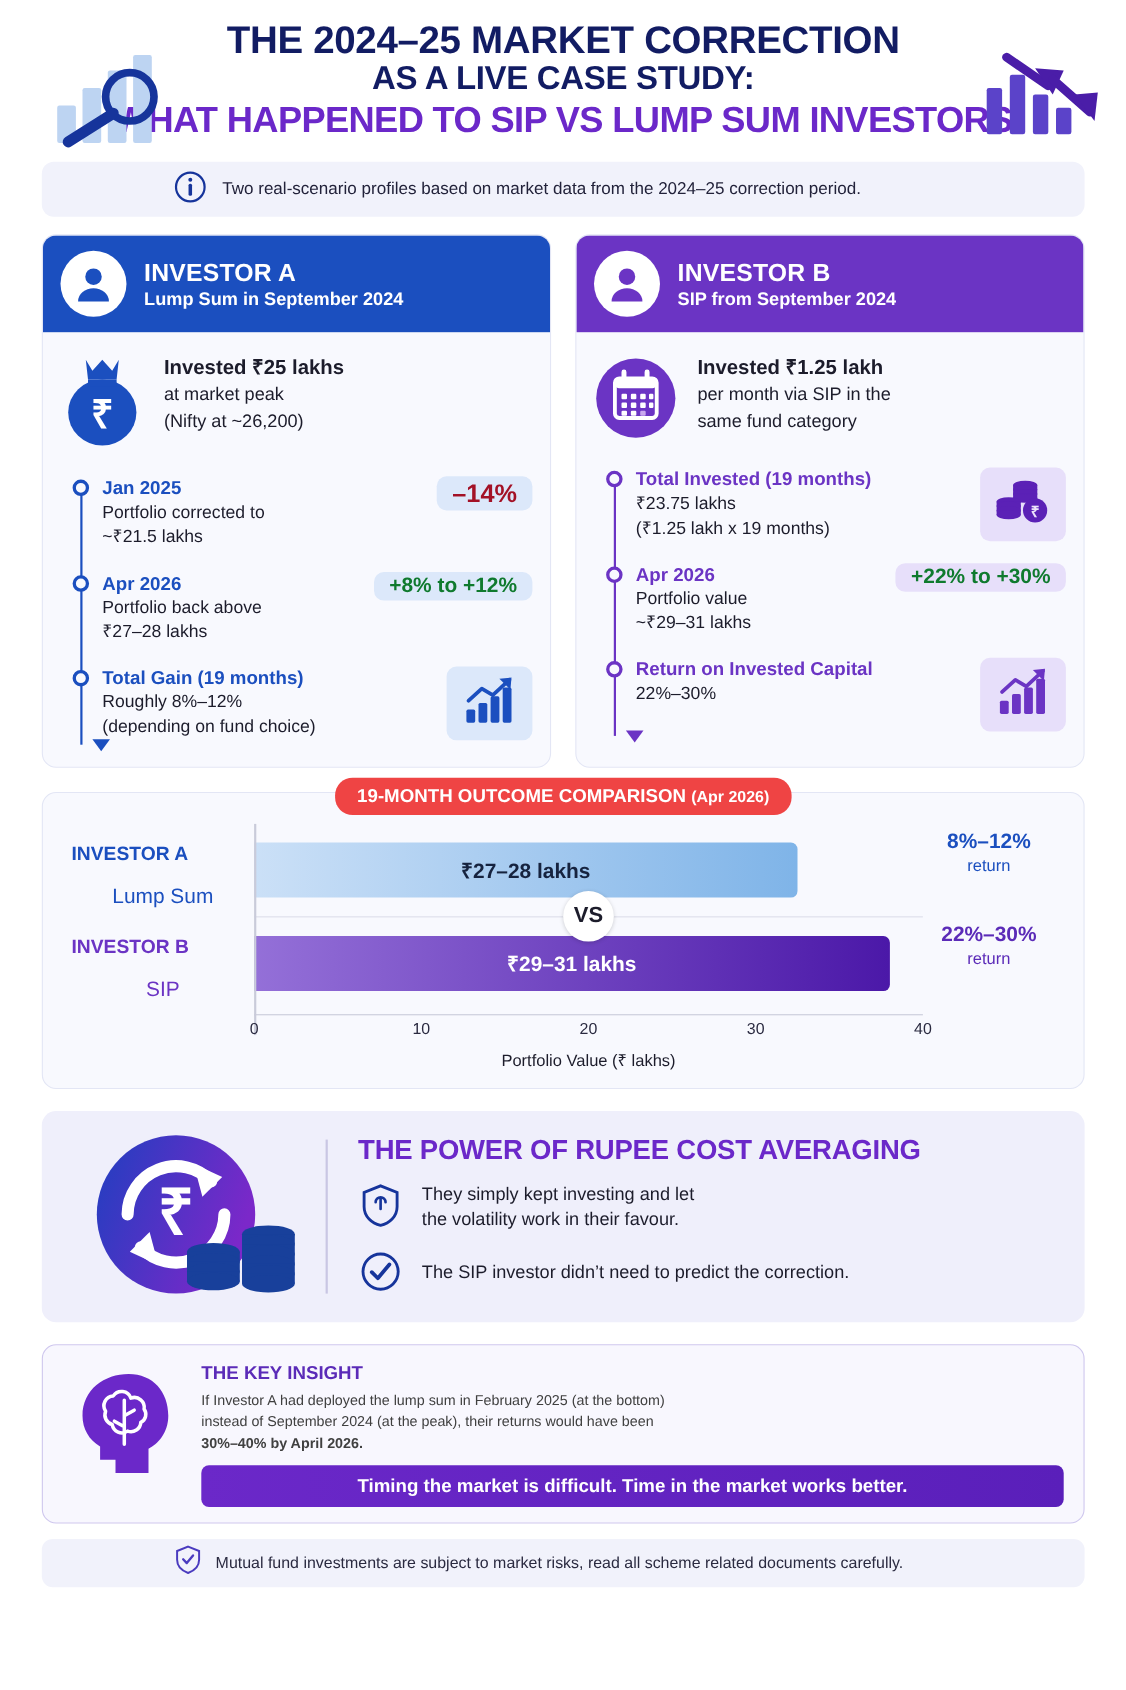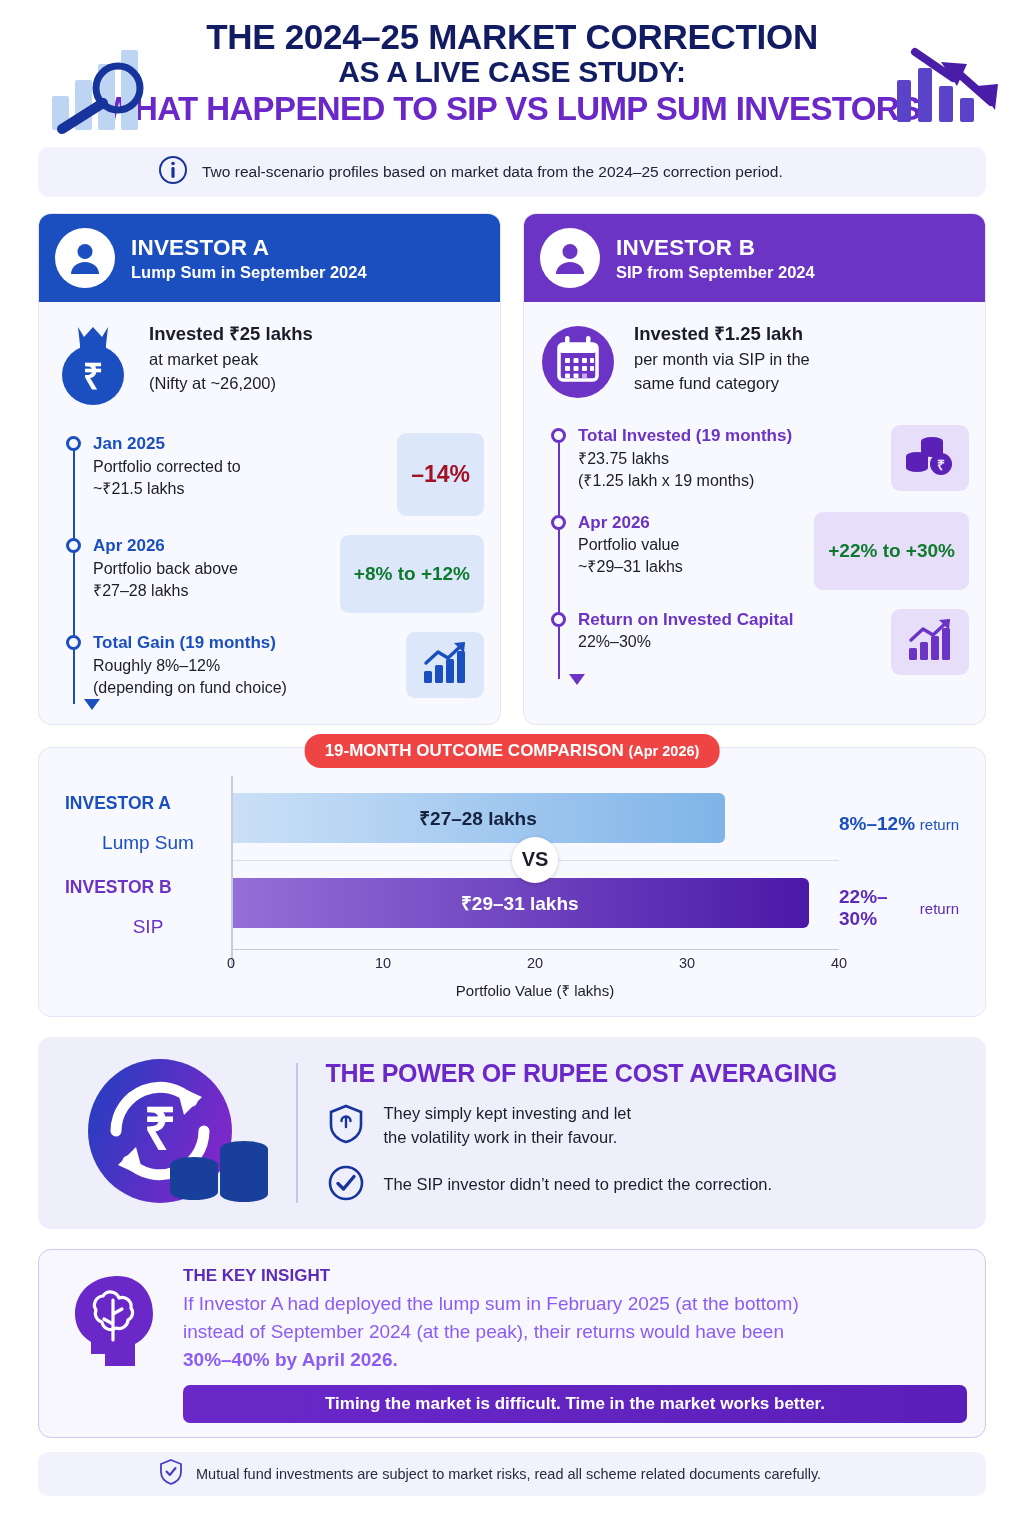--- a/index.html
+++ b/index.html
@@ -76,21 +76,21 @@
   .tl-dot { position: absolute; left: -27px; top: 3px; width: 15px; height: 15px;
     border-radius: 50%; background: #F8F9FE; }
   .card-a .tl-dot { border: 3px solid #1B4FBF; }
   .card-b .tl-dot { border: 3px solid #6B34C4; }
   .tl-txt { flex: 1; }
   .tl-label { font-size: 17px; font-weight: 800; line-height: 1.25; }
   .card-a .tl-label { color: #1B4FBF; }
   .card-b .tl-label { color: #6B34C4; }
   .tl-desc { font-size: 16px; line-height: 1.4; color: #1C1C2B; margin-top: 1px; }
 
-  .badge { border-radius: 9px; padding: 28px 14px; display: flex;
+  .badge { border-radius: 9px; padding: 2px 14px; display: flex;
     align-items: center; justify-content: center; flex: none; min-width: 78px; }
   .card-a .badge { background: #DCE8FA; }
   .card-b .badge { background: #E7DFFA; }
   .badge-neg { color: #A31126; font-size: 23px; font-weight: 800; }
   .badge-pos { color: #0F7A2E; font-size: 19px; font-weight: 800; white-space: nowrap; }
   .badge-icon { padding: 9px 12px; }
 
   
   .compare {
     margin: 22px 38px 0; background: #F8F9FE; border: 1px solid #E3E6F5;
@@ -125,22 +125,22 @@
     width: 46px; height: 46px; border-radius: 50%; background: #fff;
     box-shadow: 0 1px 4px rgba(0,0,0,.18); display: flex; align-items: center;
     justify-content: center; font-size: 20px; font-weight: 700; color: #1C1C2B; z-index: 3;
   }
   .axis { position: relative; height: 30px; margin-top: 4px; border-top: 1.5px solid #C9CBDA; }
   .tick { position: absolute; top: 5px; transform: translateX(-50%);
     font-size: 14.5px; color: #2A2A40; }
   .xlabel { text-align: center; font-size: 15px; color: #1C1C2B; margin-top: 1px; }
 
   .cmp-returns { width: 120px; flex: none; padding-top: 6px; }
-  .ret-block { height: 84px; display: flex; flex-direction: row;
-    align-items: center; justify-content: space-between; }
+  .ret-block { height: 84px; display: flex; flex-direction: column;
+    align-items: center; justify-content: flex-start; }
   .ret-val { font-size: 19px; font-weight: 800; }
   .ret-word { font-size: 15px; margin-top: 2px; }
   .ret-a .ret-val, .ret-a .ret-word { color: #1B4FBF; }
   .ret-b .ret-val, .ret-b .ret-word { color: #5B2BB8; }
 
   
   .power {
     margin: 20px 38px 0; background: #EFEFFB; border-radius: 13px;
     display: flex; align-items: center; padding: 16px 22px; gap: 6px;
   }
@@ -156,21 +156,21 @@
   
   .insight {
     margin: 20px 38px 0; background: #F8F7FE; border: 1.5px solid #CFC7EE;
     border-radius: 13px; display: flex; gap: 18px; padding: 16px 18px 14px;
   }
   .insight-icon { width: 108px; flex: none; display: flex;
     justify-content: center; padding-top: 4px; }
   .insight-body { flex: 1; }
   .insight-title { font-size: 17px; font-weight: 800; color: #5B2BB8;
     text-transform: uppercase; margin-bottom: 4px; }
-  .insight-text { font-size: 19px; line-height: 1.48; color: #8b5cf6; }
+  .insight-text { font-size: 13px; line-height: 1.48; color: #404040; }
   .insight-text b { font-weight: 800; }
   .insight-bar {
     margin-top: 11px; background: linear-gradient(90deg, #6B28C9 0%, #5A1FBA 100%);
     border-radius: 7px; color: #fff; text-align: center;
     font-size: 17px; font-weight: 800; padding: 9px 10px;
   }
 
   
   .disclaimer {
     margin: 14px 38px 0; background: #F1F2FB; border-radius: 10px;

